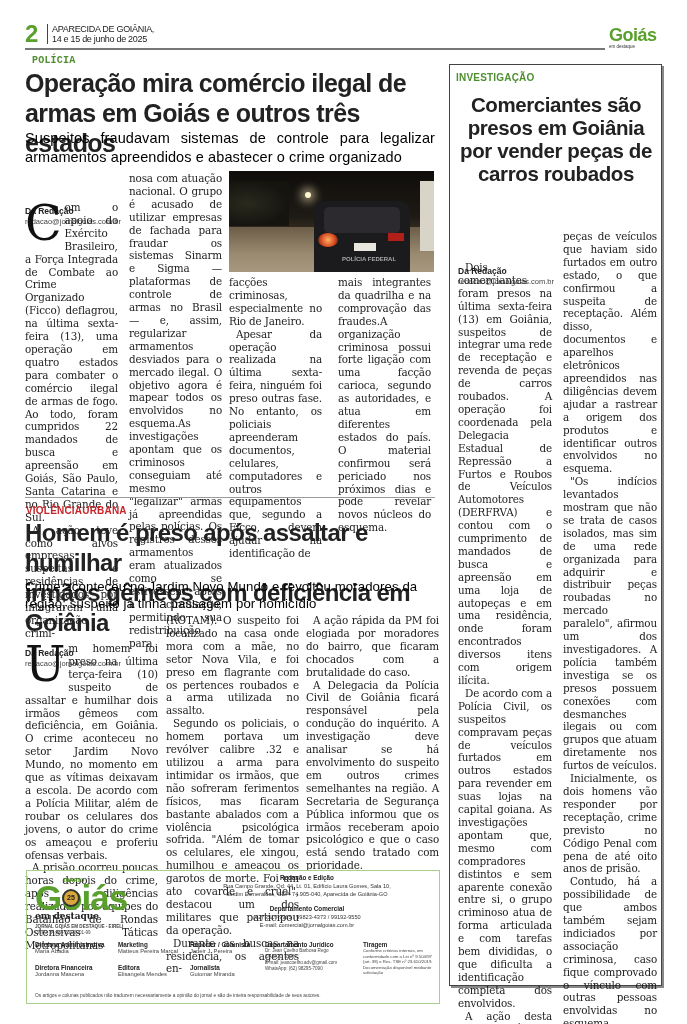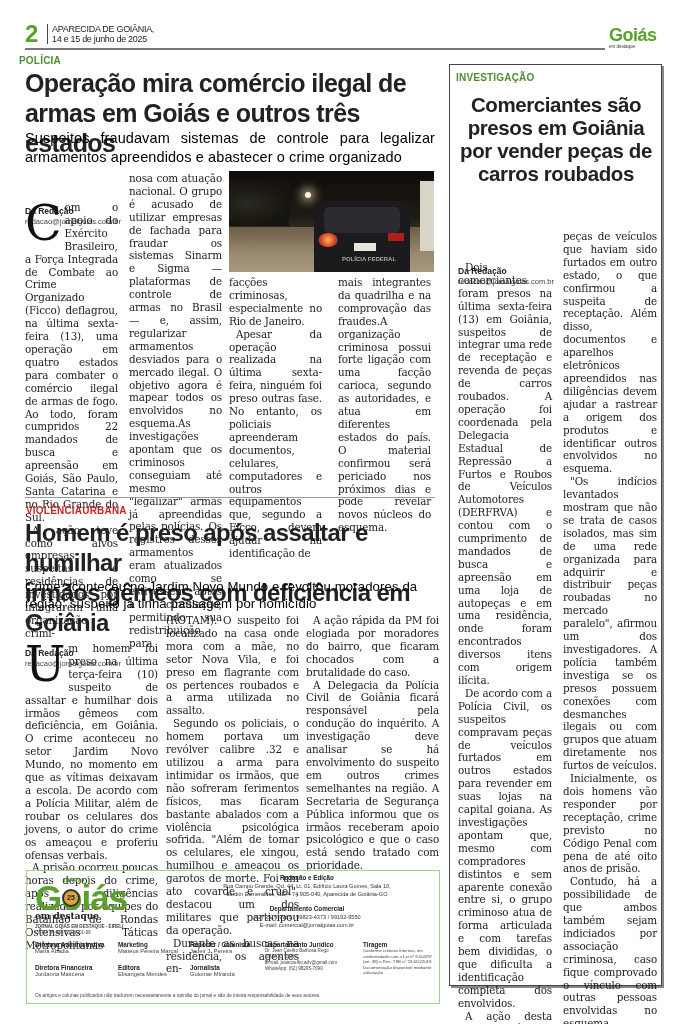--- a/index.html
+++ b/index.html
@@ -74,21 +74,21 @@
     <div>APARECIDA DE GOIÂNIA,</div>
     <div>14 e 15 de junho de 2025</div>
   </div>
 </div>
 <div class="mast-rule"></div>
 <div class="mini-logo">
   <div class="g">Goiás</div>
   <div class="ed">em destaque</div>
 </div>
 
-<div class="section-label green" style="left:19px;top:55px;">POLÍCIA</div>
+<div class="section-label green" style="left:32px;top:55px;font-family:Liberation Mono, monospace;">POLÍCIA</div>
 <div class="headline" style="left:25px;top:68px;width:420px;">
   <div>Operação mira comércio ilegal de</div>
   <div>armas em Goiás e outros três estados</div>
 </div>
 <div class="deck" style="left:25px;top:129px;width:410px;">Suspeitos fraudavam sistemas de controle para legalizar armamentos apreendidos e abastecer o crime organizado</div>
 
 <div class="byline" style="left:25px;top:170px;">
   <div class="by">Da Redação</div>
   <div class="em">redacao@jornalgoias.com.br</div>
 </div>

